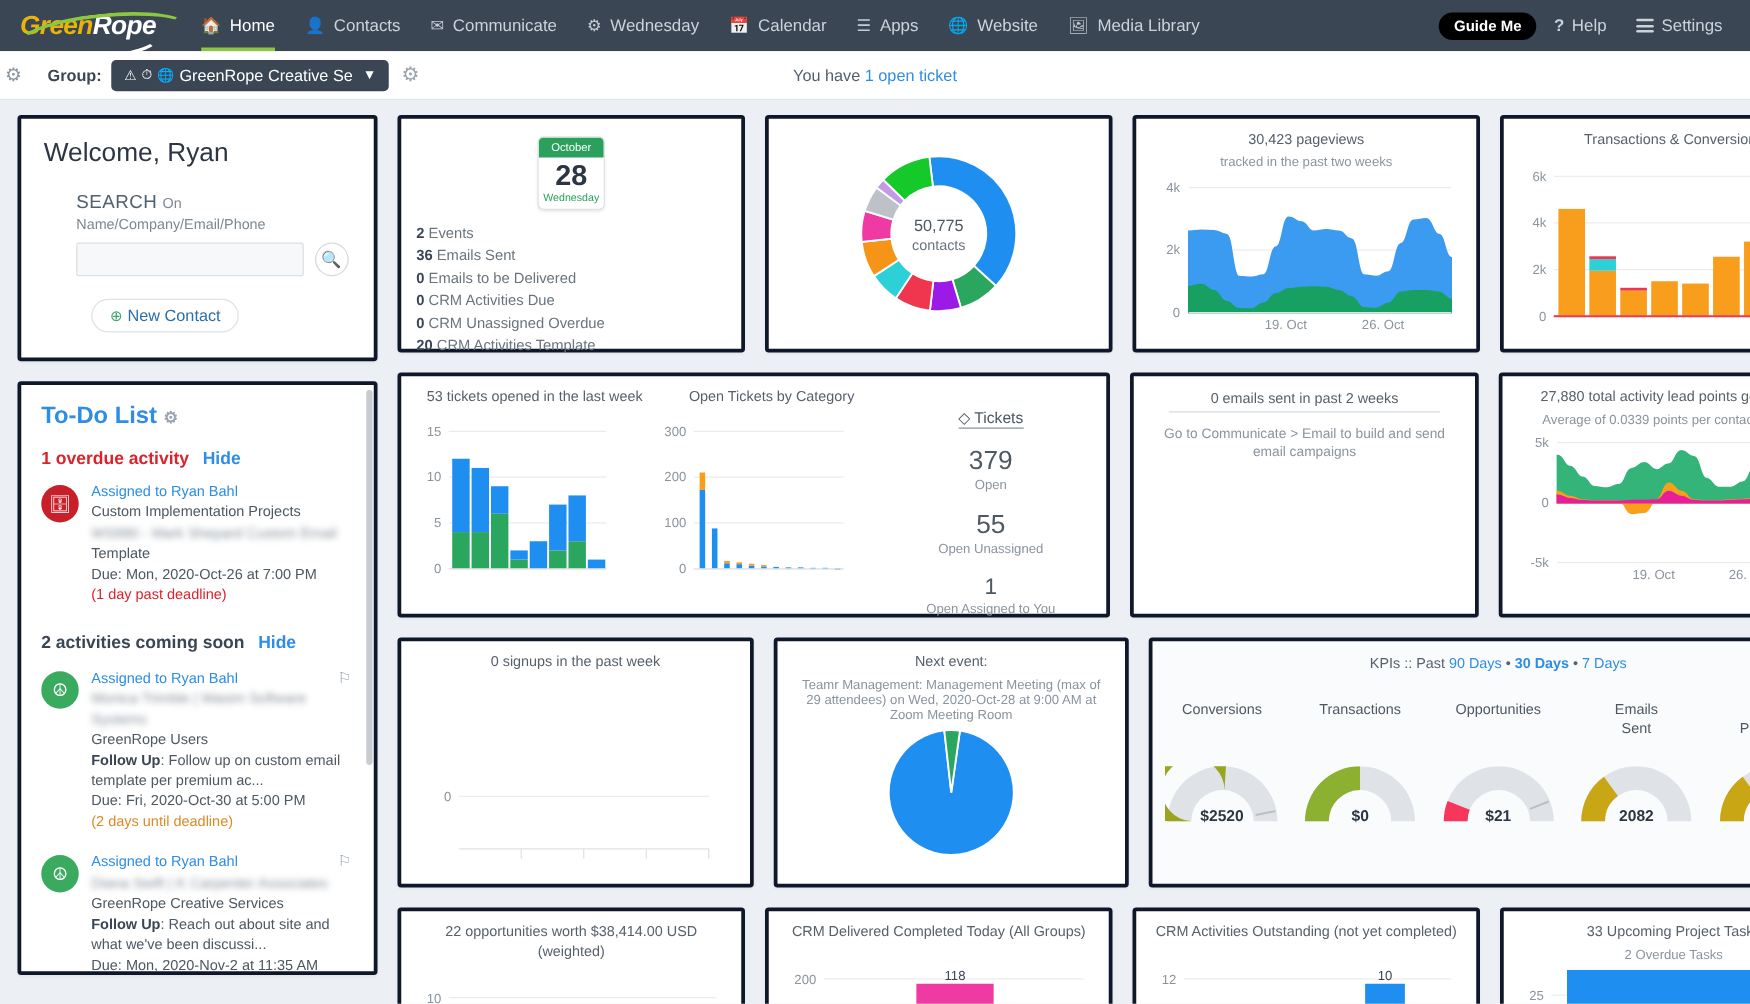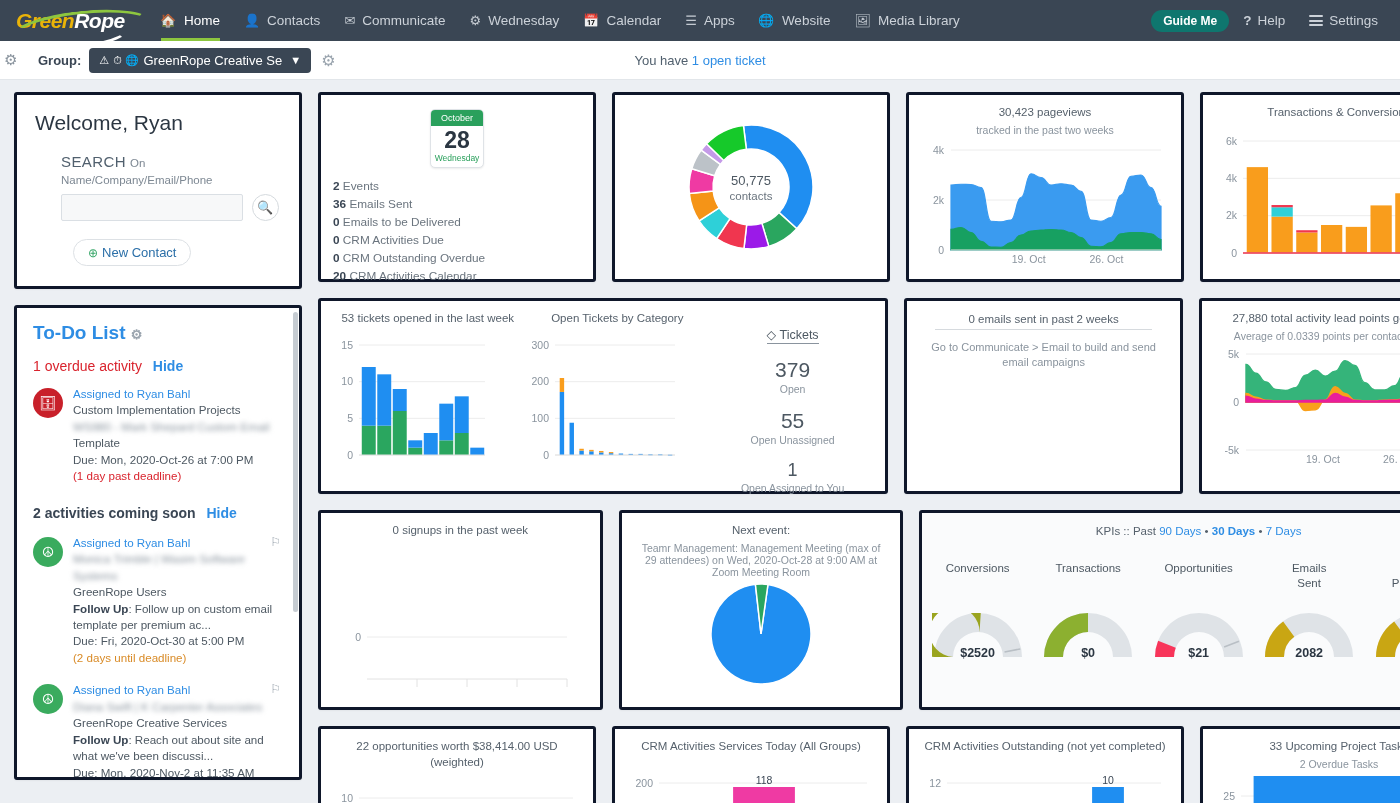--- a/index.html
+++ b/index.html
@@ -33,21 +33,21 @@
     display:flex; align-items:center; gap:7px; color:#ccd2d9; font-size:13.5px;
     height:41px; padding: 0 12px; cursor:pointer; position:relative; white-space:nowrap;
   }
   .nav-item.active { color:#ffffff; }
   .nav-item.active::after {
     content:''; position:absolute; left:12px; right:12px; bottom:0; height:3px; background:#8dc63f;
   }
   .nav-icon { font-size:13px; opacity:0.95; display:inline-block; }
   .nav-right { margin-left:auto; display:flex; align-items:center; gap:4px; padding-right:2px; }
   .guideme {
-    background:#0f766e; color:#fff; font-size:12px; font-weight:bold;
+    background:#000000; color:#fff; font-size:12px; font-weight:bold;
     border-radius:12px; padding:4px 12px; cursor:pointer; white-space:nowrap;
   }
   .help-item { display:flex; align-items:center; gap:6px; color:#ccd2d9; font-size:13.5px; padding:0 10px; cursor:pointer;}
   .hamburger { display:inline-block; width:14px; }
   .hamburger span { display:block; height:2px; background:#ccd2d9; margin:2.5px 0; border-radius:1px;}
 
   
   .subbar {
     height: 39px; background:#ffffff; border-bottom:1px solid #e2e6ea;
     display:flex; align-items:center; padding:0 10px; position:relative;
@@ -91,21 +91,21 @@
     border:1px solid #dde1e5; border-radius:14px; padding:5px 14px; font-size:13px;
     color:#2b6fa8; background:#fff; cursor:pointer;
   }
   .newcontact .plus { color:#3aa86b; font-size:12px; }
 
   
   .todo { padding: 14px 16px 16px 16px; margin-top:16px; height:475px; overflow:hidden; position:relative;}
   .todo h3 { font-size:19px; color:#2e8de4; font-weight:bold; margin-bottom:14px; }
   .todo h3 .gear { font-size:13px; color:#9aa4ae; }
   .todo-head { font-size:14px; margin-bottom:12px; }
-  .todo-head .overdue { color:#d9232d; font-weight:normal; }
+  .todo-head .overdue { color:#d9232d; font-weight:bold; }
   .todo-head .soon { color:#3a4654; font-weight:bold; }
   .todo-head .hide { color:#2e8de4; margin-left:7px; cursor:pointer; font-weight:bold;}
   .todo-item { display:flex; gap:10px; margin-bottom:16px; position:relative;}
   .av { width:30px; height:30px; border-radius:50%; flex:0 0 30px; display:flex;align-items:center;justify-content:center;color:#fff;font-size:14px; margin-top:2px;}
   .av.red { background:#c8202a; }
   .av.green { background:#3aab5e; }
   .todo-body { font-size:11.6px; color:#4d5862; line-height:1.42; }
   .todo-body .assign { color:#2e8de4; }
   .todo-body .blur { filter: blur(2.6px); color:#8a949e; user-select:none; }
   .todo-body .due-over { color:#d9232d; }
@@ -323,22 +323,22 @@
             <div class="cal-m">October</div>
             <div class="cal-d">28</div>
             <div class="cal-w">Wednesday</div>
           </div>
         </div>
         <div class="stats">
           <div><b>2</b> <span>Events</span></div>
           <div><b>36</b> <span>Emails Sent</span></div>
           <div><b>0</b> <span>Emails to be Delivered</span></div>
           <div><b>0</b> <span>CRM Activities Due</span></div>
-          <div><b>0</b> <span>CRM Outstanding Overdue</span></div>
-          <div><b>20</b> <span>CRM Activities Calendar</span></div>
+          <div><b>0</b> <span>CRM Unassigned Overdue</span></div>
+          <div><b>20</b> <span>CRM Activities Template</span></div>
         </div>
       </div>
 
       <div class="card ch h190">
         <div id="donut-holder" style="display:flex;justify-content:center;align-items:center;height:100%;">
             <svg width="160" height="160">
               <path d="M72.44410070888087,18.462138598238027 A62,62 0 0 1 125.81716952406705,121.7706473112747 L108.08149099862175,105.60136448110384 A38,38 0 0 0 75.3689649506044,42.28324623762976 Z" fill="#1f8ef1" stroke="#fff" stroke-width="1.5"></path>
               <path d="M125.81716952406705,121.7706473112747 A62,62 0 0 1 97.79294682901136,139.39201161048493 L90.90535450810374,116.40155550320043 A38,38 0 0 0 108.08149099862175,105.60136448110384 Z" fill="#2aa65f" stroke="#fff" stroke-width="1.5"></path>
               <path d="M97.79294682901136,139.39201161048493 A62,62 0 0 1 72.9293799547105,141.59550577903514 L75.66639416579031,117.75208418715056 A38,38 0 0 0 90.90535450810374,116.40155550320043 Z" fill="#9b1ae8" stroke="#fff" stroke-width="1.5"></path>
               <path d="M72.9293799547105,141.59550577903514 A62,62 0 0 1 45.64903039870368,131.61405707218543 L58.946179921786126,111.63442207650075 A38,38 0 0 0 75.66639416579031,117.75208418715056 Z" fill="#f0364f" stroke="#fff" stroke-width="1.5"></path>
@@ -617,21 +617,21 @@
         <div class="ch-title">22 opportunities worth $38,414.00 USD (weighted)</div>
         <div id="op-holder" style="margin-top:8px;">
             <svg width="248" height="66">
               <line x1="26" y1="20" x2="240" y2="20" stroke="#ececec" stroke-width="1"></line>
               <text x="20" y="24" font-size="10.5" fill="#8a949e" text-anchor="end" font-family="&quot;Liberation Sans&quot;, sans-serif">10</text>
               <rect x="51.32" y="30" width="24.02666666666667" height="36" fill="#1f8ef1"></rect>
             </svg>
           </div>
       </div>
       <div class="card ch" style="height:120px;">
-        <div class="ch-title">CRM Activities Services Today (All Groups)</div>
+        <div class="ch-title">CRM Delivered Completed Today (All Groups)</div>
         <div id="cc-holder" style="margin-top:8px;">
             <svg width="248" height="66">
               <line x1="32" y1="20" x2="240" y2="20" stroke="#ececec" stroke-width="1"></line>
               <text x="26" y="24" font-size="10.5" fill="#8a949e" text-anchor="end" font-family="&quot;Liberation Sans&quot;, sans-serif">200</text>
               <rect x="106.1" y="24" width="61.8" height="70.8" fill="#ef3aa3"></rect>
               <text x="137" y="21" font-size="10.5" fill="#3a4654" text-anchor="middle" font-family="&quot;Liberation Sans&quot;, sans-serif">118</text>
             </svg>
           </div>
       </div>
       <div class="card ch" style="height:120px;">

